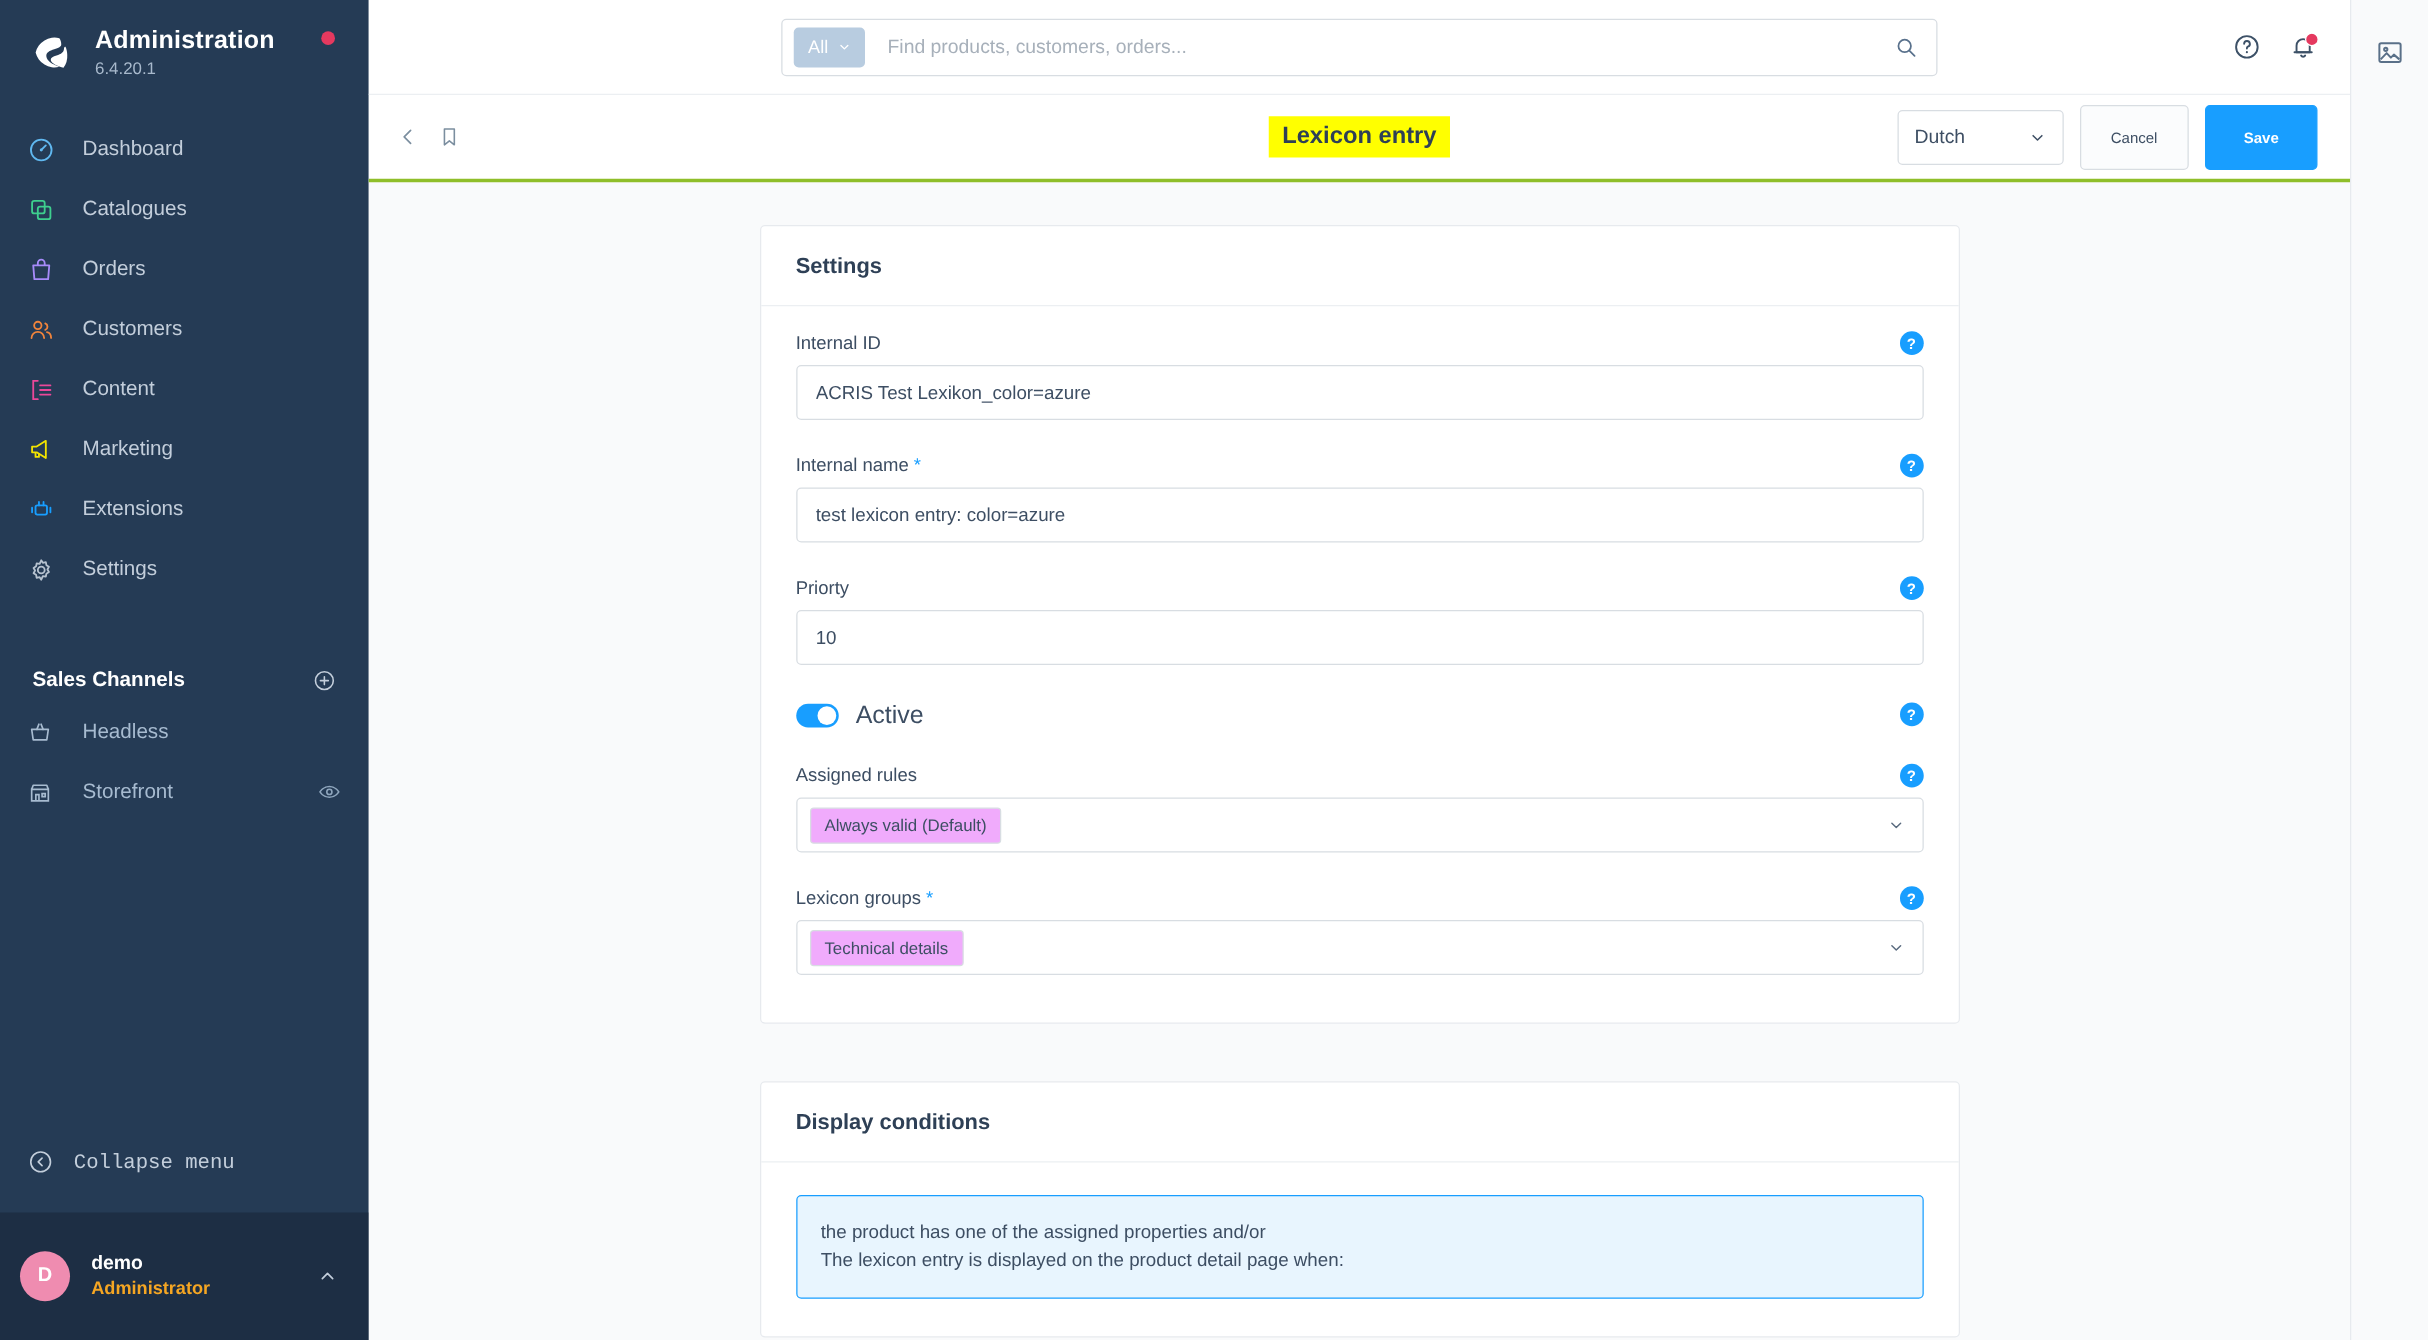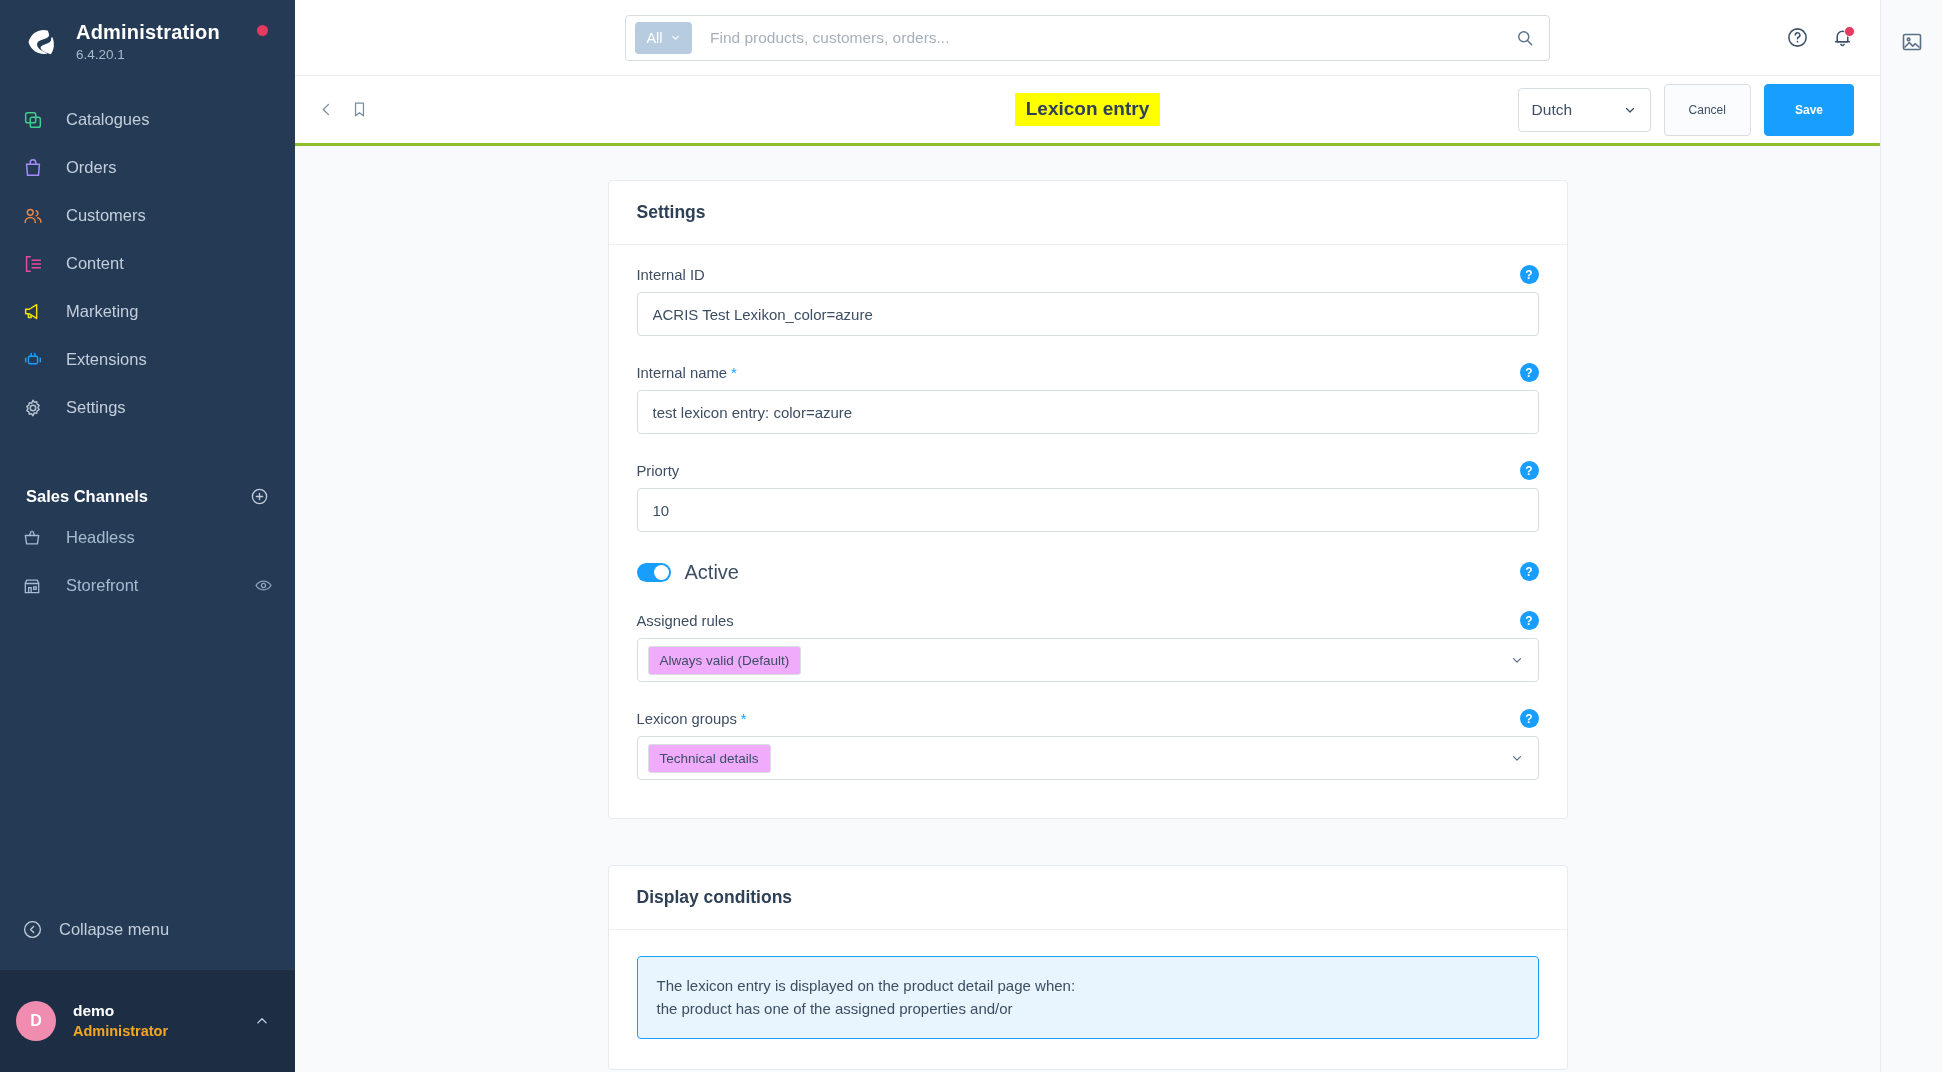--- a/index.html
+++ b/index.html
@@ -55,20 +55,21 @@
     display: flex; align-items: center;
     height: 48px; padding-left: 22px; padding-right: 22px;
     cursor: pointer;
   }
   .channel-label { color: #a7bbd0; font-size: 16.5px; margin-left: 10px; flex: 1; }
 
   .collapse {
     position: absolute; left: 0; right: 0; bottom: 120px;
     display: flex; align-items: center; height: 46px; padding-left: 22px;
     cursor: pointer;
+    font-family: Liberation Mono, monospace;
   }
   .collapse-label { color: #c3cedb; font-size: 16.5px; margin-left: 16px; }
 
   .userbar {
     position: absolute; left: 0; right: 0; bottom: 0; height: 102px;
     background: #1d2e44;
     display: flex; align-items: center; padding: 0 24px 0 16px;
     cursor: pointer;
   }
   .avatar {
@@ -247,20 +248,30 @@
       </div>
       <div class="brand-text">
         <span class="brand-title">Administration</span>
         <span class="brand-version">6.4.20.1</span>
       </div>
       <span class="brand-dot"></span>
     </div>
 
     <nav class="nav">
 
+      <div class="nav-item">
+        <span class="nav-ico">
+          <svg width="22" height="22" viewBox="0 0 24 24" fill="none" stroke="#60b8f0" stroke-width="1.6">
+            <circle cx="12" cy="12" r="9"></circle>
+              <path d="M12 12l4-4" stroke-linecap="round"></path>
+              <circle cx="12" cy="12" r="1.3" fill="#60b8f0" stroke="none"></circle>
+          </svg>
+        </span>
+        <span class="nav-label">Dashboard</span>
+      </div>
 
       <div class="nav-item">
         <span class="nav-ico">
           <svg width="22" height="22" viewBox="0 0 24 24" fill="none" stroke="#3ecf8e" stroke-width="1.6">
             <rect x="4" y="4" width="11" height="11" rx="2"></rect>
               <rect x="9" y="9" width="11" height="11" rx="2"></rect>
           </svg>
         </span>
         <span class="nav-label">Catalogues</span>
       </div>
@@ -528,22 +539,22 @@
               </div>
             </div>
 
           </div>
         </section>
 
         <section class="card">
           <div class="card-head">Display conditions</div>
           <div class="card-body" style="padding-top:26px;">
             <div class="hint-box">
+              <div>the product has one of the assigned properties and/or</div>
               <div>The lexicon entry is displayed on the product detail page when:</div>
-              <div>the product has one of the assigned properties and/or</div>
             </div>
           </div>
         </section>
 
       </div>
     </div>
   </div>
 
   <aside class="rightrail">
     <span class="rail-ico">

